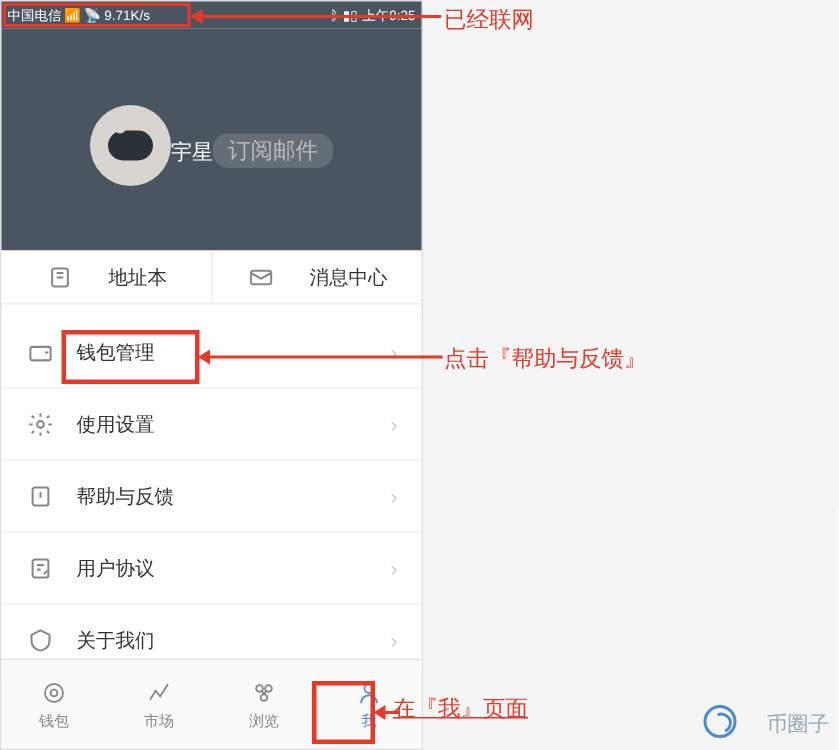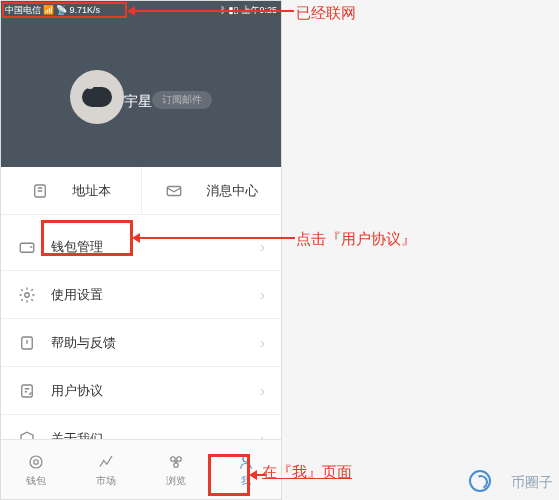--- a/index.html
+++ b/index.html
@@ -10,23 +10,23 @@
     .status-bar { height: 18px; background: #4a5560; color: #fff; font-size: 9px; display: flex; align-items: center; padding: 0 4px; justify-content: space-between; }
     .status-left { display: flex; align-items: center; gap: 2px; justify-content: space-between; }
     .status-right { display: flex; align-items: center; gap: 3px; }
     .status-box { position: absolute; top: 1px; left: 1px; width: 125px; height: 16px; border: 2px solid #e73828; pointer-events: none; }
     
     .profile-section { background: #4a5560; height: 148px; display: flex; flex-direction: row; align-items: center; justify-content: center; padding-top: 8px; }
     .avatar { width: 54px; height: 54px; border-radius: 50%; background: #d8d4cf; display: flex; align-items: center; justify-content: center; position: relative; overflow: hidden; }
     .avatar-inner { width: 30px; height: 20px; background: #2a3138; border-radius: 10px; position: relative; }
     .avatar-inner::before { content: ''; position: absolute; width: 8px; height: 8px; background: #d8d4cf; border-radius: 50%; top: -6px; left: 4px; }
     .username { color: #fff; font-size: 14px; margin-top: 10px; }
-    .sub-badge { background: rgba(255,255,255,0.15); color: #bbb; font-size: 10px; padding: 2px 10px; border-radius: 10px; margin-top: 6px; }
-    
-    .quick-row { display: flex; height: 48px; background: #fff; border-bottom: 1px solid #eee; margin-bottom: 8px; }
+    .sub-badge { background: rgba(255,255,255,0.15); color: #bbb; font-size: 15px; padding: 2px 10px; border-radius: 10px; margin-top: 6px; }
+    
+    .quick-row { display: flex; height: 36px; background: #fff; border-bottom: 1px solid #eee; margin-bottom: 8px; }
     .quick-item { flex: 1; display: flex; align-items: center; justify-content: center; gap: 8px; font-size: 13px; color: #333; }
     .quick-item:first-child { border-right: 1px solid #eee; }
     
     .menu-list { background: #fff; }
     .menu-item { height: 48px; display: flex; align-items: center; padding: 0 16px; border-bottom: 1px solid #f0f0f0; position: relative; }
     .menu-icon { width: 20px; height: 20px; margin-right: 14px; display: flex; align-items: center; justify-content: center; color: #888; }
     .menu-label { flex: 1; font-size: 13px; color: #333; }
     .menu-chevron { color: #ccc; font-size: 14px; }
     
     .wallet-box { position: absolute; top: 219px; left: 40px; width: 92px; height: 36px; border: 3px solid #e73828; pointer-events: none; }
@@ -202,21 +202,21 @@
 
 </div>
 
 <div class="arrow-long al-1"></div>
 <div class="annotation ann-1">
   <span>已经联网</span>
 </div>
 
 <div class="arrow-long al-2"></div>
 <div class="annotation ann-2">
-  <span>点击『用户协议』</span>
+  <span>点击『帮助与反馈』</span>
 </div>
 
 <div class="arrow-long al-3"></div>
 <div class="annotation ann-3">
   <span>在『我』页面</span>
 </div>
 
 <div class="watermark">
   <span class="wm-icon"></span>
   <span>币圈子</span>

